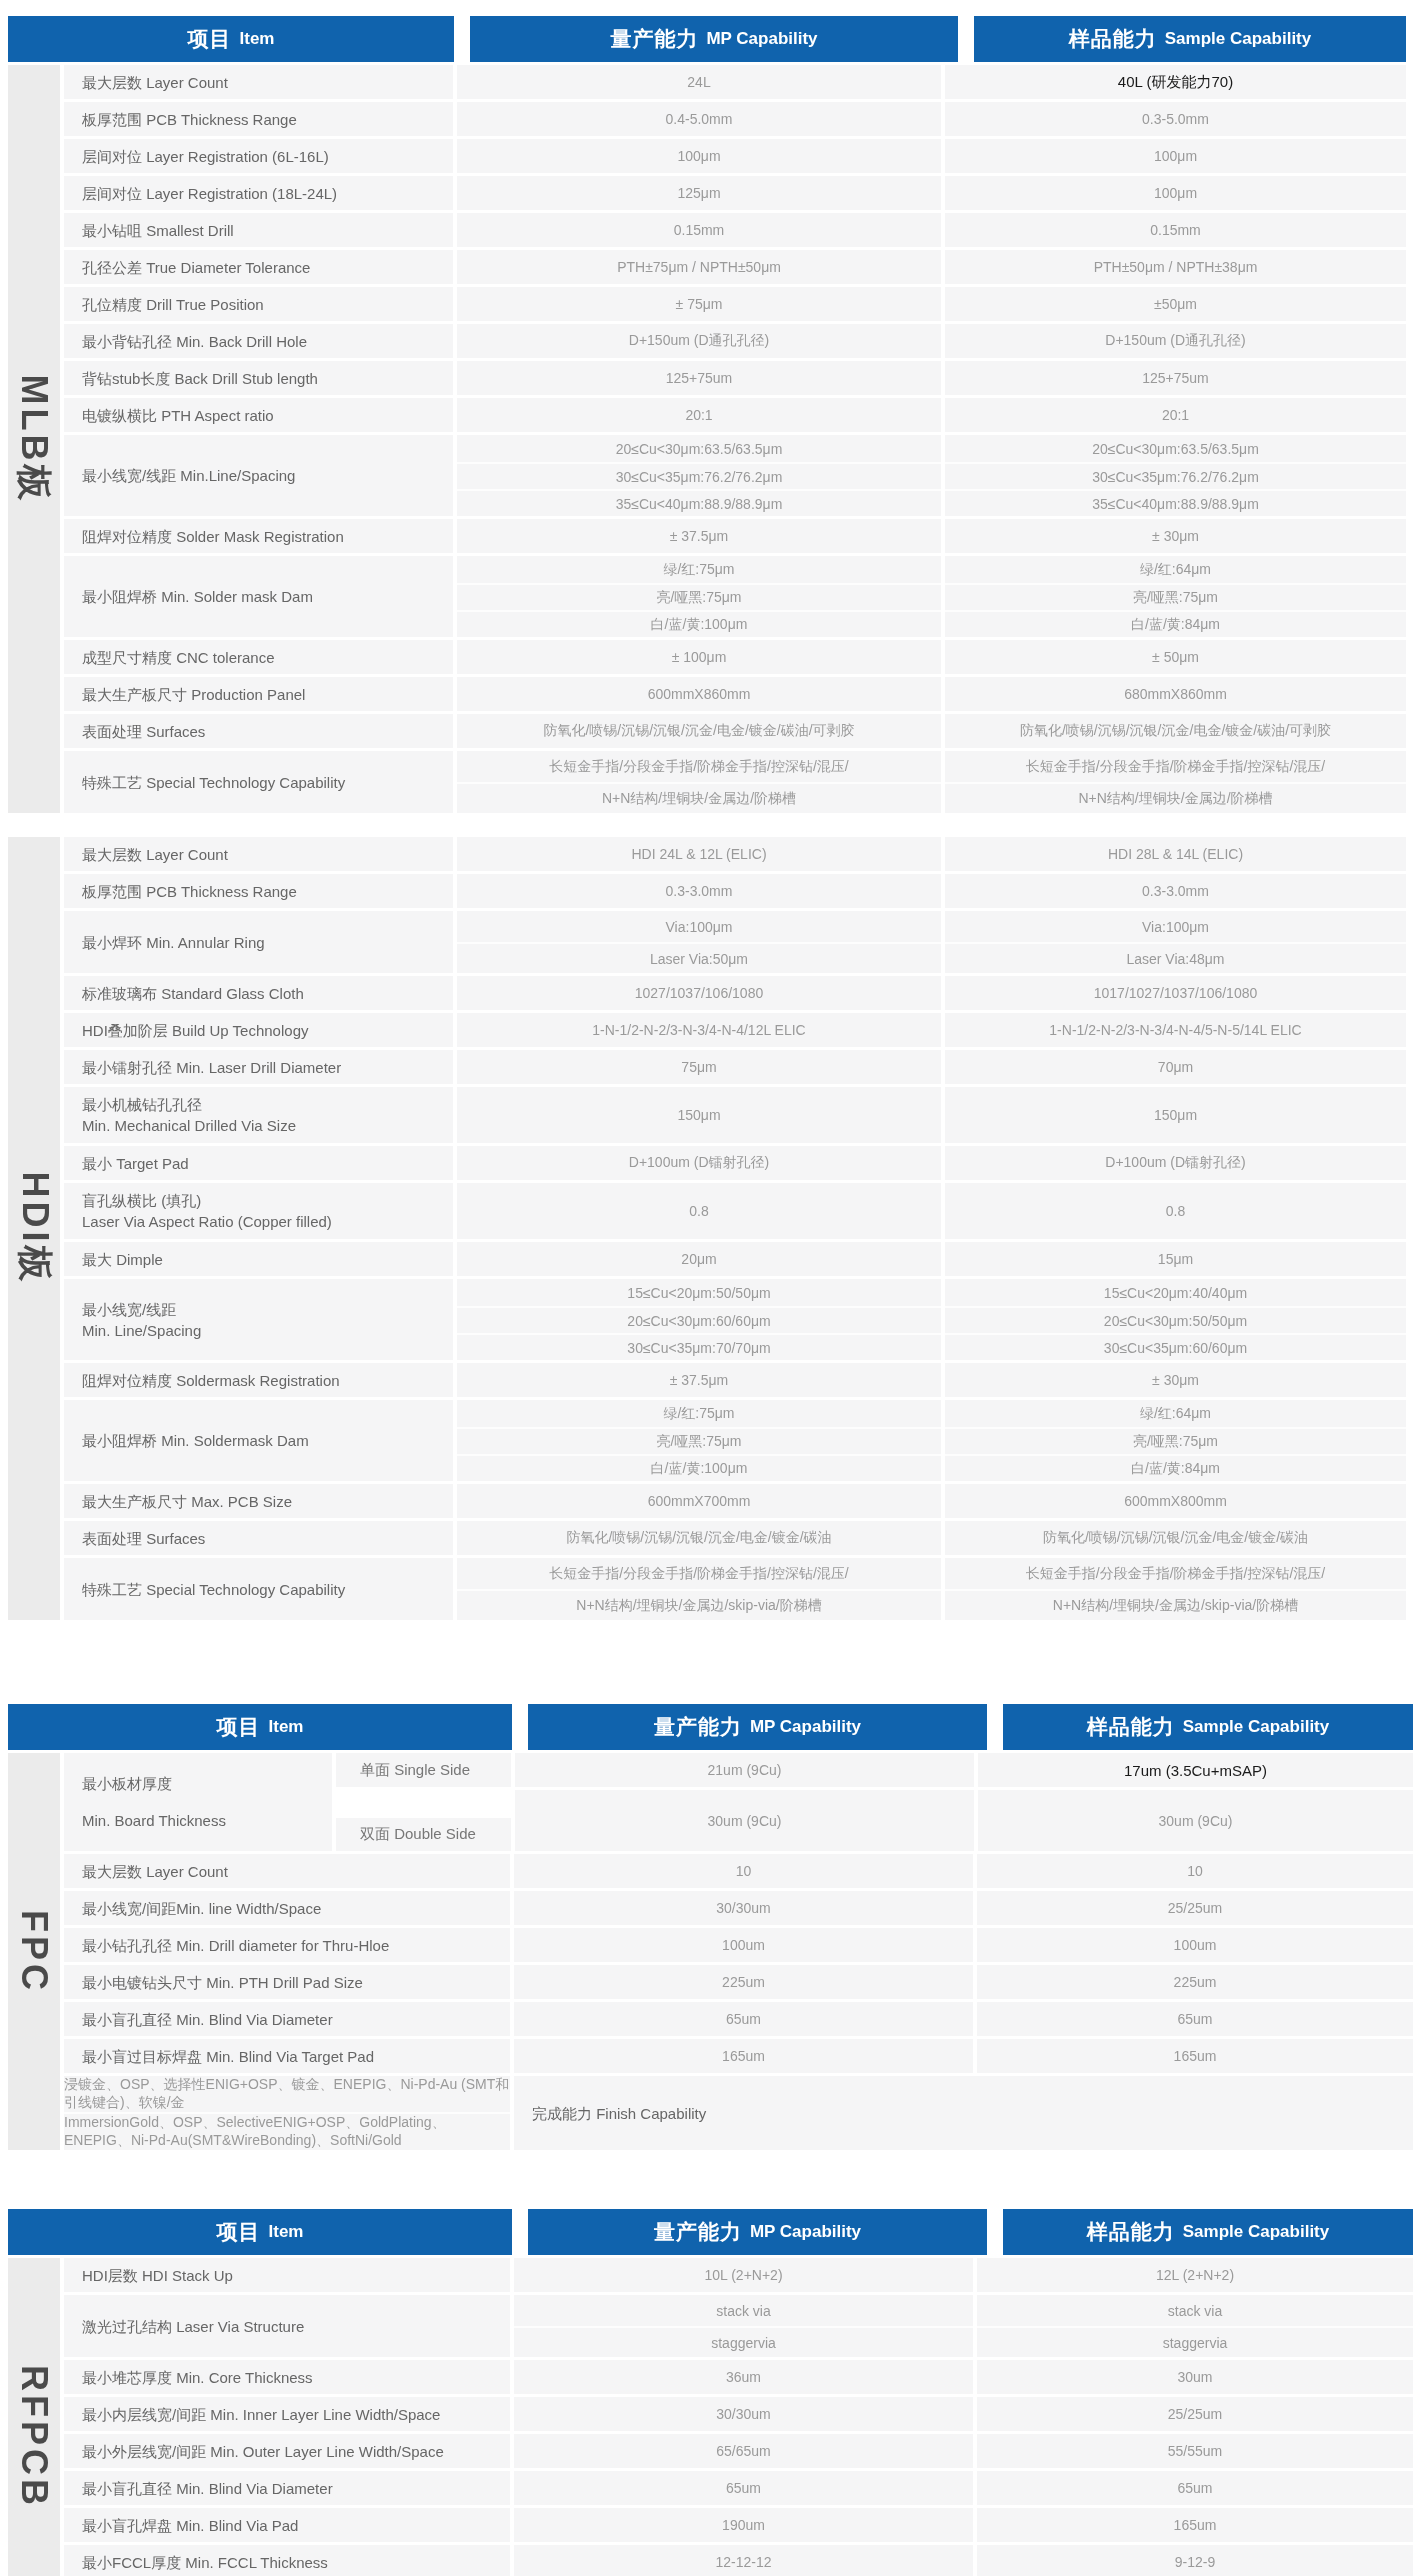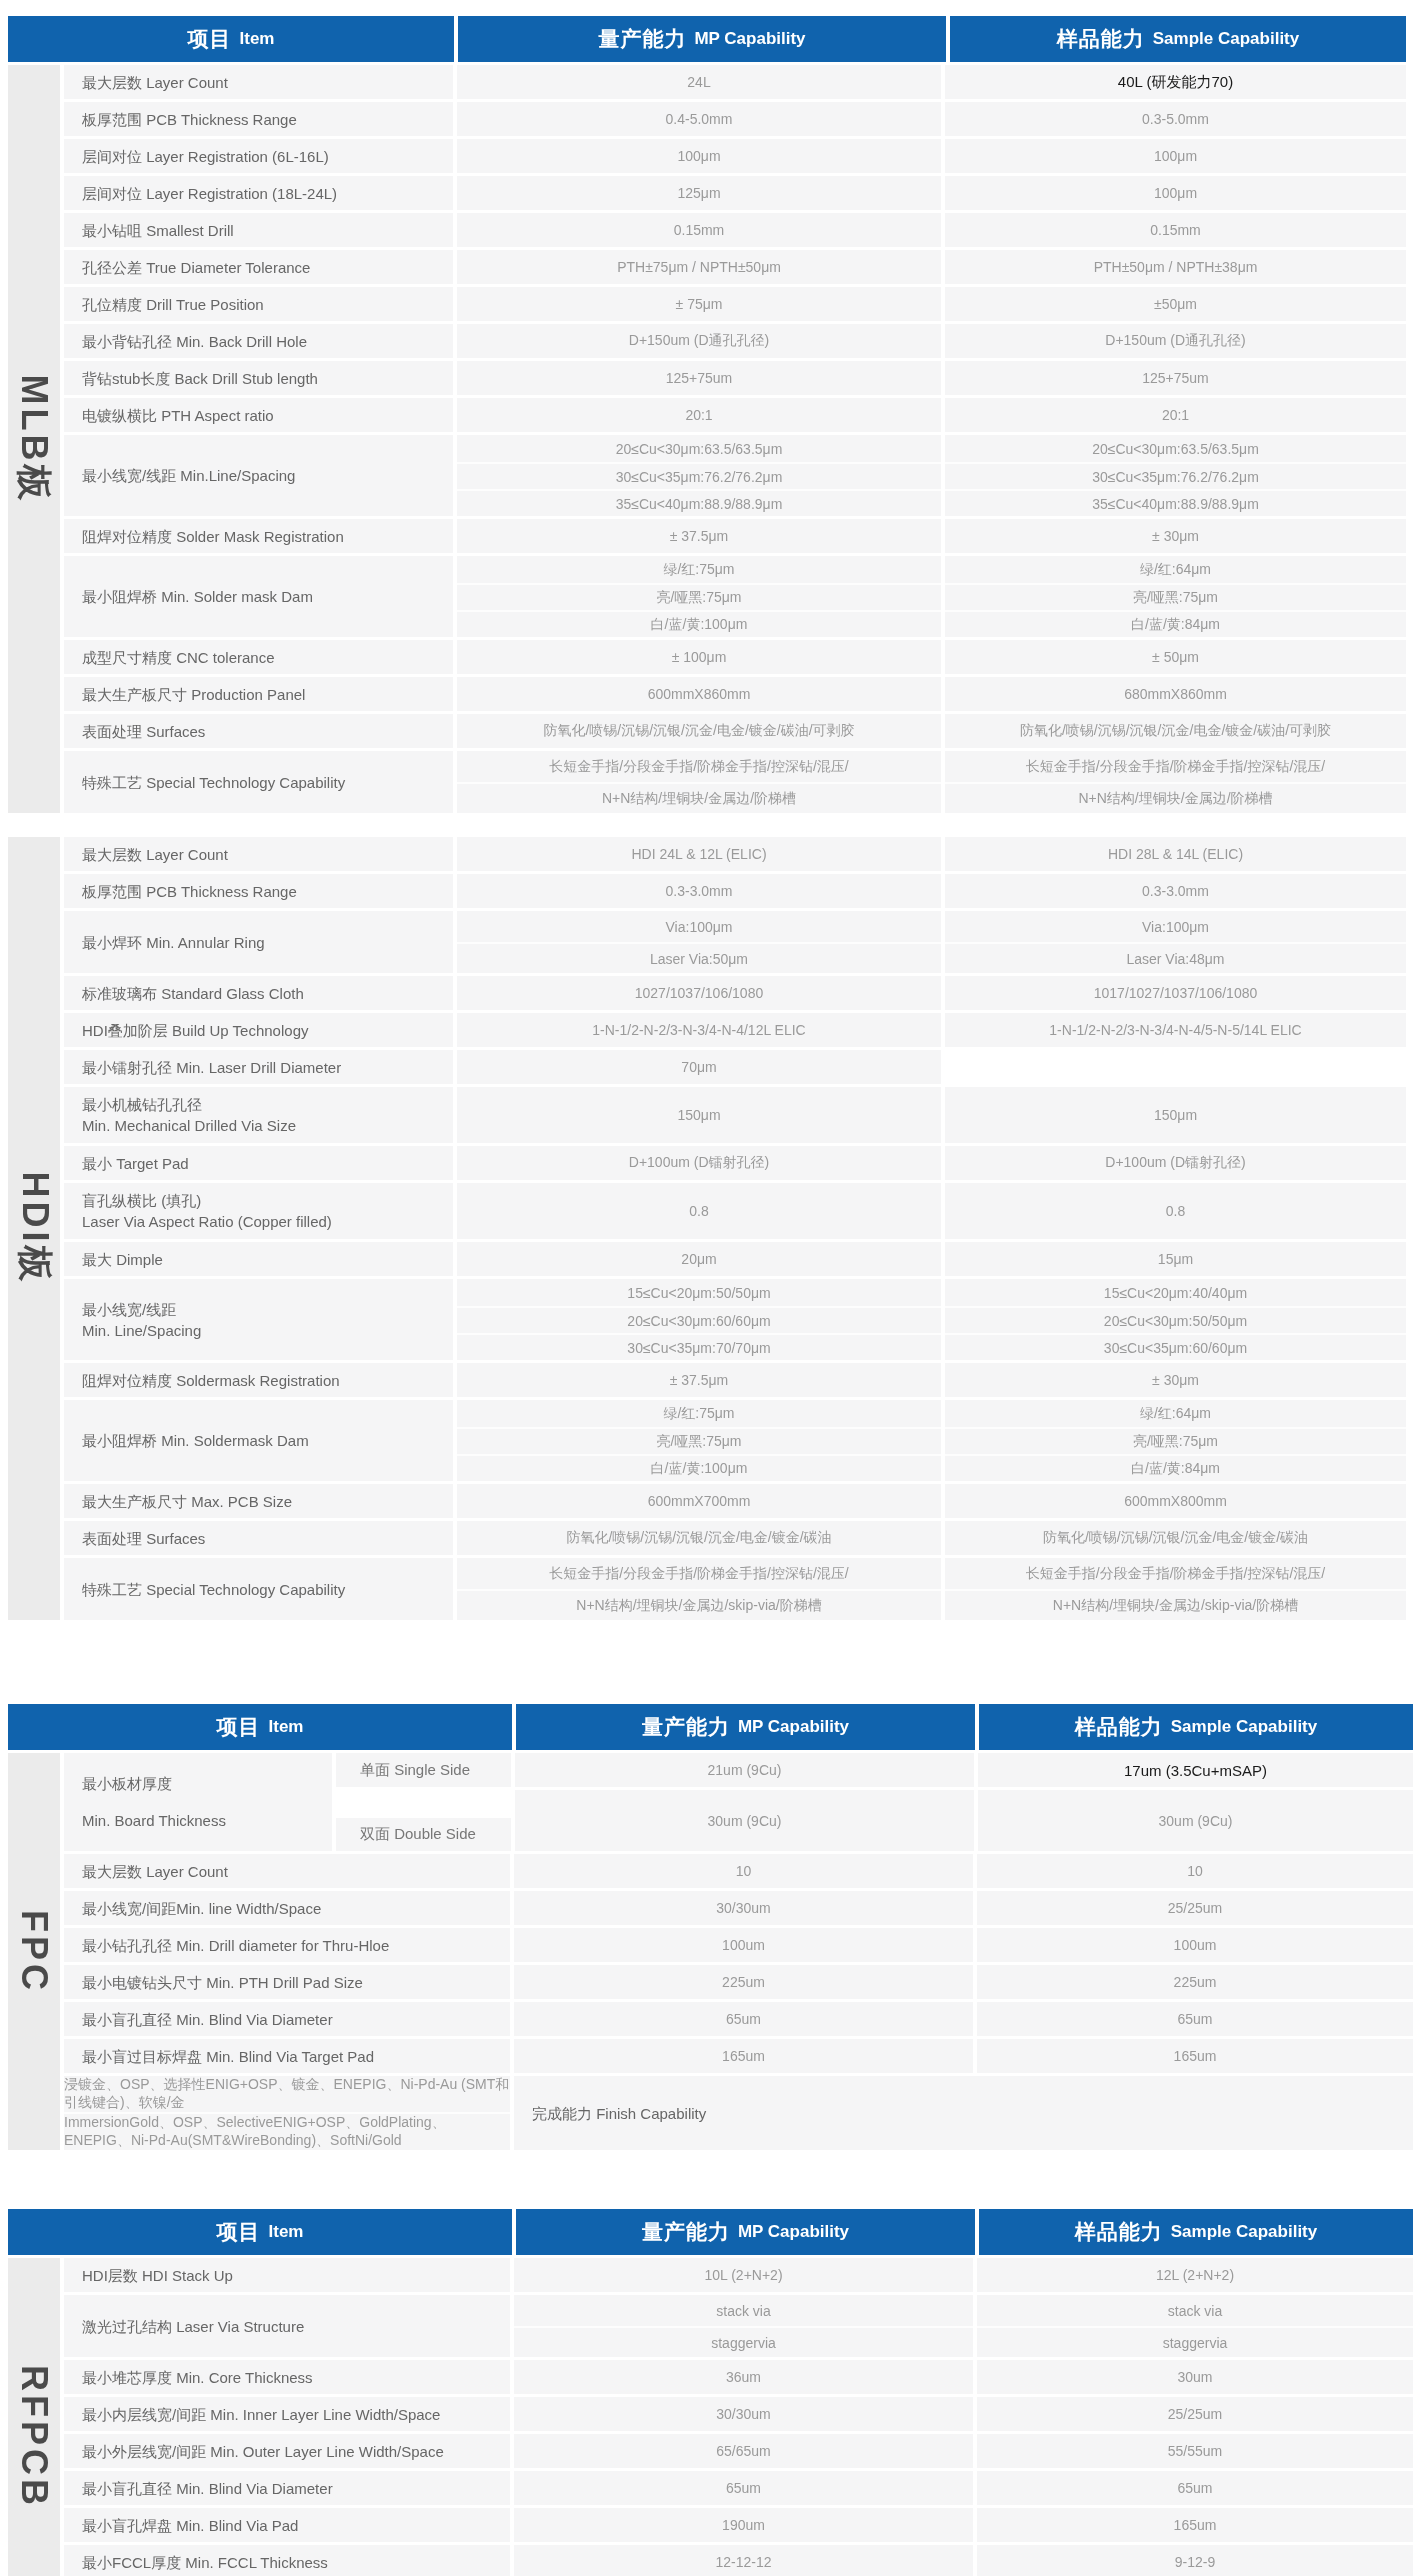--- a/index.html
+++ b/index.html
@@ -5,21 +5,21 @@
   html,body{margin:0;padding:0;}
   body{
     width:1418px;height:2576px;overflow:hidden;background:#ffffff;
     font-family:"Liberation Sans","DejaVu Sans",sans-serif;
   }
   .tbl{margin-left:8px;}
   .t0{width:1398px;margin-top:16px;margin-bottom:84px;}
   .t1{width:1405px;margin-bottom:59px;}
   .t2{width:1405px;}
   
-  .thead{display:grid;gap:0 4px;height:46px;margin-bottom:3px;}
+  .thead{display:grid;gap:0 16px;height:46px;margin-bottom:3px;}
   .t0 .thead{grid-template-columns:446px 488px 1fr;}
   .t1 .thead,.t2 .thead{grid-template-columns:504px 459px 1fr;}
   .hcell{background:#1063ad;color:#fff;display:flex;align-items:center;justify-content:center;gap:8px;}
   .hzh{font-size:21px;font-weight:700;letter-spacing:1px;}
   .hen{font-size:17px;font-weight:700;}
   
   .section{display:flex;gap:4px;}
   .section + .section{margin-top:24px;}
   .side{width:52px;background:#ebebeb;display:flex;align-items:center;justify-content:center;overflow:hidden;}
   .side-label{transform:rotate(90deg);white-space:nowrap;font-size:36px;font-weight:700;color:#4a4a4a;letter-spacing:4px;}
@@ -325,20 +325,23 @@
             </div>
             <div class="cell val">
               <div class="value-line" style="min-height: 30px;">1-N-1/2-N-2/3-N-3/4-N-4/5-N-5/14L ELIC</div>
             </div>
           </div>
           <div class="row normal">
             <div class="cell item">
               <span>最小镭射孔径 Min. Laser Drill Diameter</span>
             </div>
             <div class="cell val">
+              <div class="value-line" style="min-height: 30px;">75μm</div>
+            </div>
+            <div class="cell val">
               <div class="value-line" style="min-height: 30px;">70μm</div>
             </div>
           </div>
           <div class="row normal">
             <div class="cell item multi" style="min-height: 56px;">
               <span>最小机械钻孔孔径</span>
               <span>Min. Mechanical Drilled Via Size</span>
             </div>
             <div class="cell val">
               <div class="value-line" style="min-height: 30px;">150μm</div>

